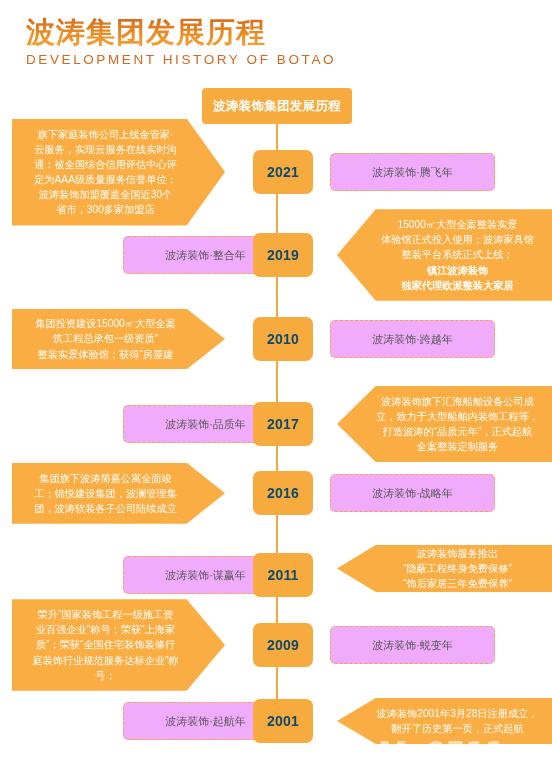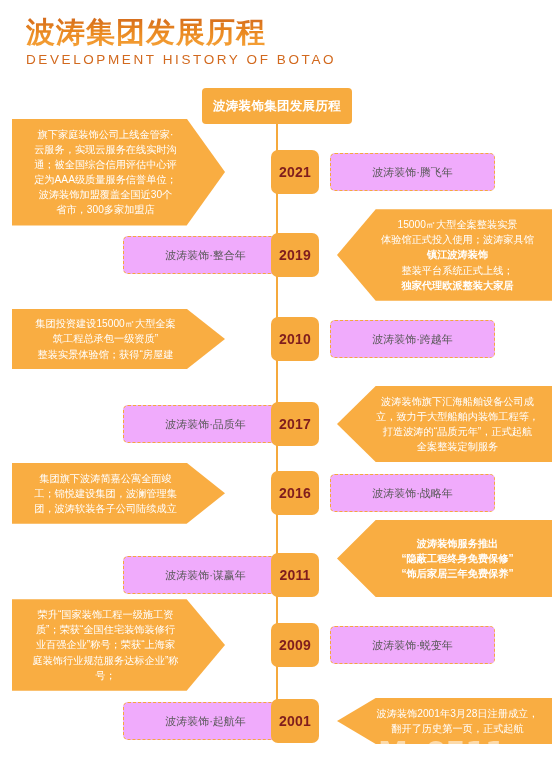--- a/index.html
+++ b/index.html
@@ -73,33 +73,32 @@
   
   .row {
     position: absolute;
     left: 0;
     width: 552px;
   }
 
   .year-box {
     position: absolute;
     left: 253px;
-    width: 48px;
+    width: 60px;
     height: 44px;
     background: #f7ab3f;
     border-radius: 7px;
     display: flex;
     align-items: center;
     justify-content: center;
-    color: #7f1d1d;
+    color: #0c4a6e;
     font-size: 14px;
     font-weight: bold;
     z-index: 6;
     letter-spacing: 0.2px;
-    margin-left: 18px;
   }
 
   
   .arrow {
     position: absolute;
     background: #f9ad42;
     box-sizing: border-box;
     display: flex;
     align-items: center;
     justify-content: center;
@@ -195,22 +194,22 @@
         </div>
       </div>
       <div class="tagbox right" style="top: 153px;">波涛装饰·腾飞年</div>
     </div>
     <div class="row" style="top: 0px;">
       <div class="year-box" style="top: 233px;">2019</div>
       <div class="arrow right" style="top: 209.25px; height: 91.5px;">
         <div>
           <span class="ln">15000㎡大型全案整装实景</span>
           <span class="ln">体验馆正式投入使用；波涛家具馆</span>
+          <span class="ln">整装平台系统正式上线；</span>
           <span class="ln bold">镇江波涛装饰</span>
-          <span class="ln">整装平台系统正式上线；</span>
           <span class="ln bold">独家代理欧派整装大家居</span>
         </div>
       </div>
       <div class="tagbox left" style="top: 236px;">波涛装饰·整合年</div>
     </div>
     <div class="row" style="top: 0px;">
       <div class="year-box" style="top: 317px;">2010</div>
       <div class="arrow left" style="top: 308.75px; height: 60.5px;">
         <div>
           <span class="ln">集团投资建设15000㎡大型全案</span>
@@ -238,36 +237,36 @@
         <div>
           <span class="ln">集团旗下波涛简嘉公寓全面竣</span>
           <span class="ln">工；锦悦建设集团，波澜管理集</span>
           <span class="ln">团，波涛软装各子公司陆续成立</span>
         </div>
       </div>
       <div class="tagbox right" style="top: 474px;">波涛装饰·战略年</div>
     </div>
     <div class="row" style="top: 0px;">
       <div class="year-box" style="top: 553px;">2011</div>
-      <div class="arrow right" style="top: 520px; height: 77px; font-weight: bold;">
+      <div class="arrow right" style="top: 545px; height: 47px;">
         <div>
           <span class="ln">波涛装饰服务推出</span>
           <span class="ln">“隐蔽工程终身免费保修”</span>
           <span class="ln">“饰后家居三年免费保养”</span>
         </div>
       </div>
       <div class="tagbox left" style="top: 556px;">波涛装饰·谋赢年</div>
     </div>
     <div class="row" style="top: 0px;">
       <div class="year-box" style="top: 623px;">2009</div>
       <div class="arrow left" style="top: 599.25px; height: 91.5px;">
         <div>
           <span class="ln">荣升“国家装饰工程一级施工资</span>
+          <span class="ln">业百强企业”称号；荣获“上海家</span>
           <span class="ln">质”；荣获“全国住宅装饰装修行</span>
-          <span class="ln">业百强企业”称号；荣获“上海家</span>
           <span class="ln">庭装饰行业规范服务达标企业”称</span>
           <span class="ln">号；</span>
         </div>
       </div>
       <div class="tagbox right" style="top: 626px;">波涛装饰·蜕变年</div>
     </div>
     <div class="row" style="top: 0px;">
       <div class="year-box" style="top: 699px;">2001</div>
       <div class="arrow right" style="top: 698px; height: 46px;">
         <div>

